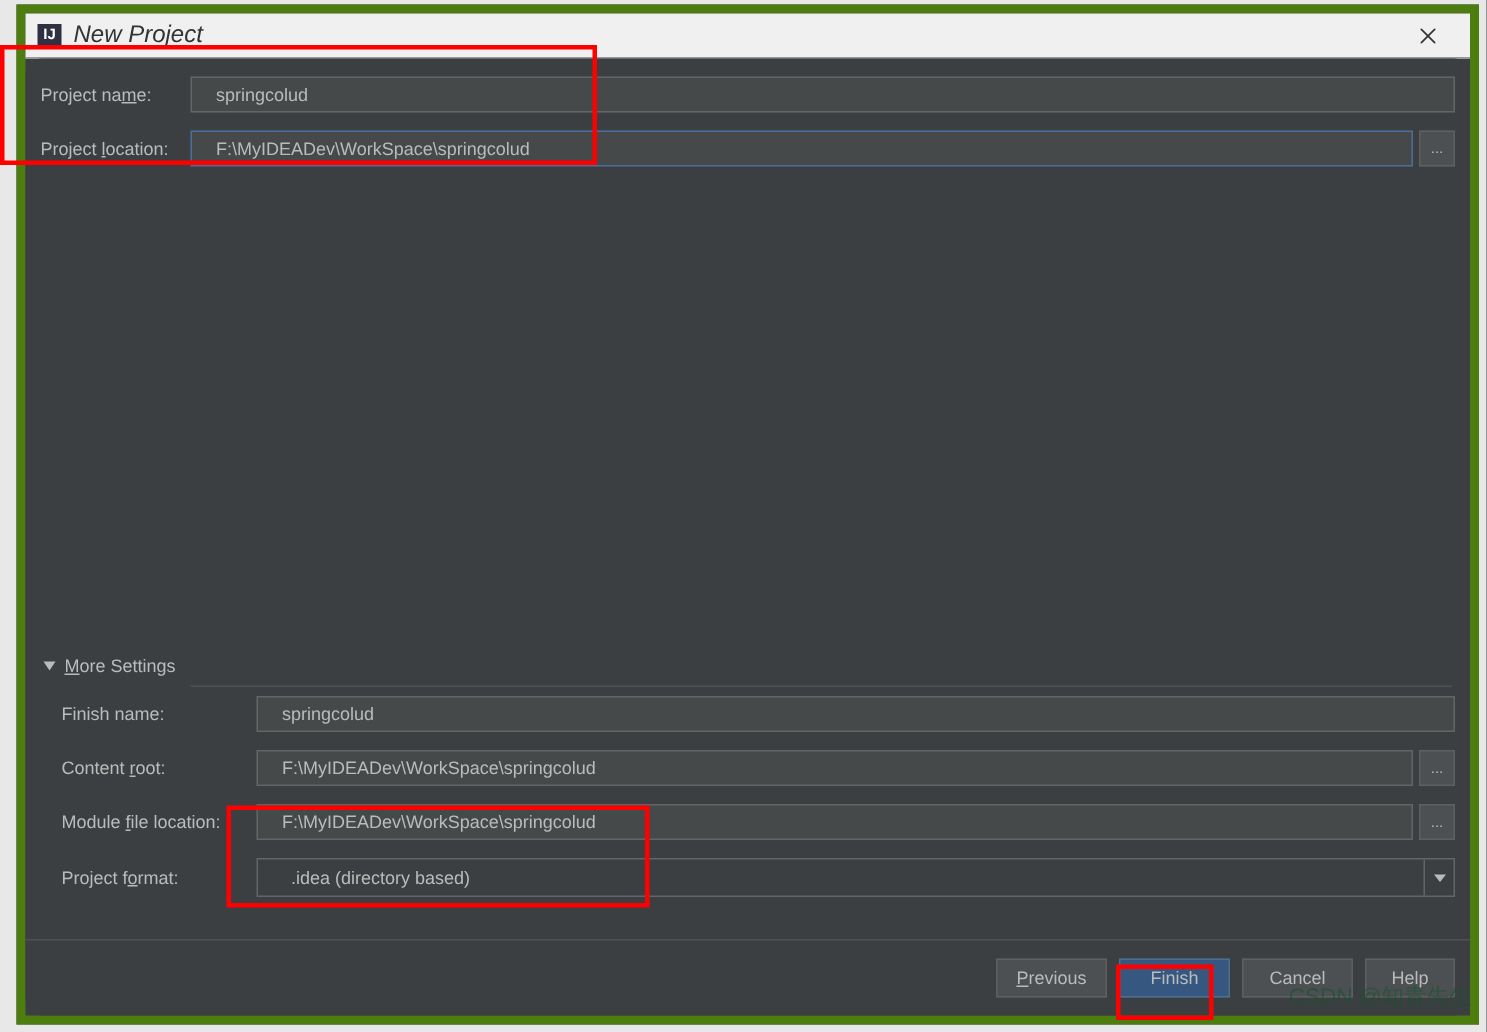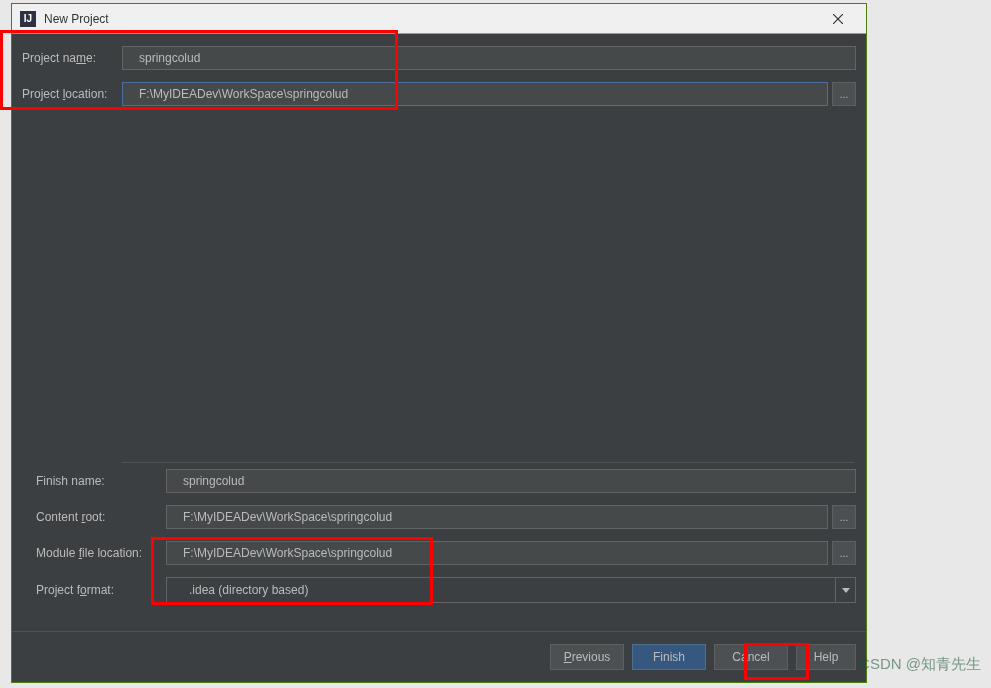--- a/index.html
+++ b/index.html
@@ -13,24 +13,24 @@
       background: #e8e8e8;
       width: 991px;
       height: 688px;
       overflow: hidden;
       position: relative;
     }
     .window {
       position: absolute;
       left: 11px;
       top: 3px;
-      width: 856px;
+      width: 975px;
       height: 680px;
       background: #3c3f41;
-      border: 1px solid #4d7c0f;
+      border: 6px solid #4d7c0f;
       display: flex;
       flex-direction: column;
     }
     .titlebar {
       height: 30px;
       background: #f0f0f0;
       display: flex;
       align-items: center;
       padding: 0 8px;
       border-bottom: 1px solid #999;
@@ -43,21 +43,22 @@
       display: flex;
       align-items: center;
       justify-content: center;
       color: #fff;
       font-size: 10px;
       font-weight: bold;
     }
     .titlebar-text {
       flex: 1;
       color: #333;
-      font-size: 12px;
+      font-size: 16px;
+      font-style: italic;
     }
     .titlebar-close {
       width: 40px;
       height: 28px;
       display: flex;
       align-items: center;
       justify-content: center;
       color: #333;
       font-size: 14px;
       cursor: pointer;
@@ -270,20 +271,24 @@
       </div>
       <div class="form-row">
         <div class="form-label">Project <span class="underline">l</span>ocation:</div>
         <input class="form-input focused" type="text" value="F:\MyIDEADev\WorkSpace\springcolud" style="">
         <div class="browse-btn">...</div>
       </div>
     </div>
 
     <div class="spacer"></div>
 
+    <div class="more-settings-header">
+      <div class="triangle-down"></div>
+      <span><span class="underline">M</span>ore Settings</span>
+    </div>
     <div class="separator"></div>
 
     <div class="more-settings-content">
       <div class="form-row">
         <div class="form-label wide">Finish name:</div>
         <input class="form-input" type="text" value="springcolud" style="">
       </div>
       <div class="form-row">
         <div class="form-label wide">Content <span class="underline">r</span>oot:</div>
         <input class="form-input" type="text" value="F:\MyIDEADev\WorkSpace\springcolud" style="">

